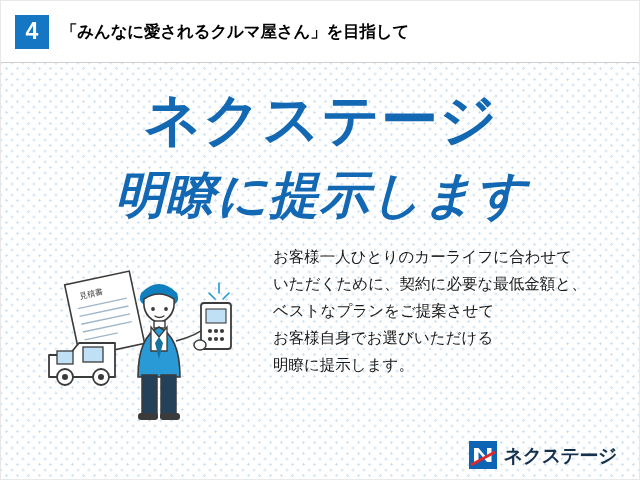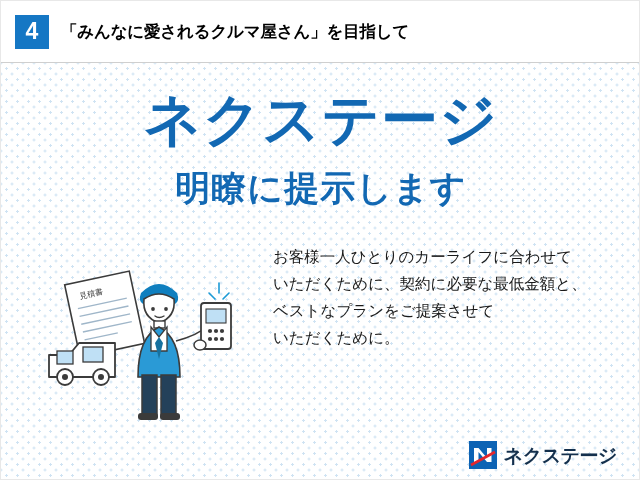--- a/index.html
+++ b/index.html
@@ -86,24 +86,25 @@
   }
   #headline .l1 {
     display: block;
     font-size: 57px;
     line-height: 1.0;
     letter-spacing: 1px;
     padding-top: 28px;
   }
   #headline .l2 {
     display: block;
-    font-size: 35px;
+    font-size: 50px;
     line-height: 1.0;
     letter-spacing: 1px;
     padding-top: 22px;
+    font-style: italic;
   }
 
   
   #paragraph {
     position: absolute;
     left: 272px;
     top: 180px;
     width: 352px;
     color: #1a1a1a;
     font-size: 15.5px;
@@ -168,21 +169,22 @@
 
     <div id="headline">
       <span class="l1">ネクステージ</span>
       <span class="l2">明瞭に提示します</span>
     </div>
 
     <div id="paragraph">
       <span class="pline">お客様一人ひとりのカーライフに合わせて</span>
       <span class="pline">いただくために、契約に必要な最低金額と、</span>
       <span class="pline">ベストなプランをご提案させて</span>
-      <span class="pline">いただくために。</span>
+      <span class="pline">お客様自身でお選びいただける</span>
+      <span class="pline">明瞭に提示します。</span>
     </div>
 
     <div id="illustration">
       <svg width="225" height="165" viewBox="0 0 225 165" xmlns="http://www.w3.org/2000/svg">
 
         <g transform="rotate(-12 62 52)">
           <rect x="28" y="18" width="66" height="74" fill="#ffffff" stroke="#3b3b3b" stroke-width="1.6"></rect>
           <text x="40" y="35" font-family="'Liberation Sans',sans-serif" font-size="8" fill="#3b3b3b">見積書</text>
           <line x1="36" y1="44" x2="86" y2="44" stroke="#9fb6c9" stroke-width="1.4"></line>
           <line x1="36" y1="52" x2="86" y2="52" stroke="#9fb6c9" stroke-width="1.4"></line>

